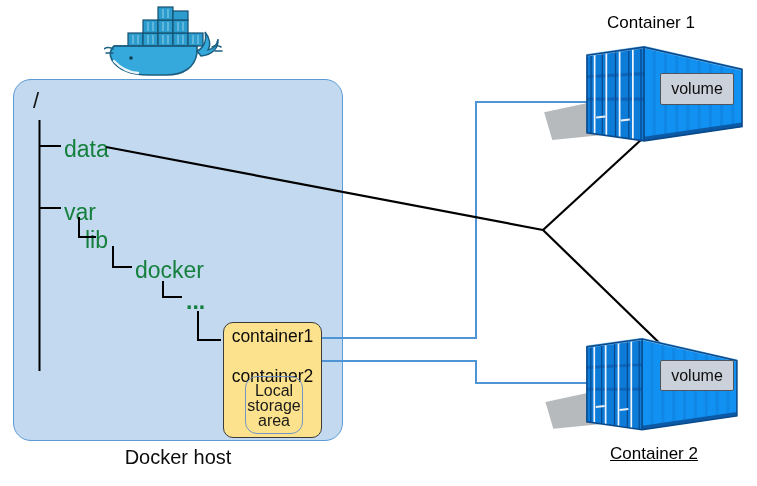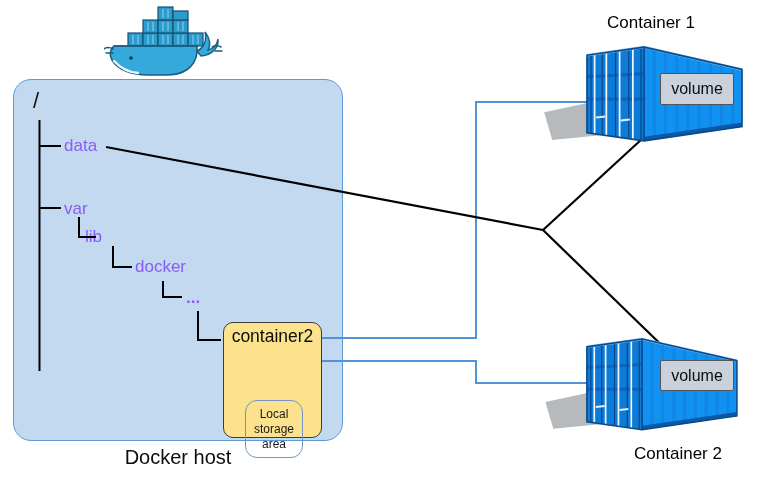--- a/index.html
+++ b/index.html
@@ -17,21 +17,21 @@
   
   .host-box {
     left: 13px; top: 79px;
     width: 330px; height: 362px;
     background: #C3D9EF;
     border: 1.5px solid #5B9BD5;
     border-radius: 18px;
   }
 
   
-  .tree-label { position: absolute; font-size: 17px; color: #8b5cf6; white-space: nowrap; }
+  .tree-label { position: absolute; font-size: 23px; color: #15803d; white-space: nowrap; }
   .root-label { position: absolute; left: 33px; top: 88px; font-size: 22px; }
   .lbl-data   { left: 64px;  top: 136px; }
   .lbl-var    { left: 64px;  top: 199px; }
   .lbl-lib    { left: 85px; top: 227px; }
   .lbl-docker { left: 135px; top: 257px; }
   .lbl-dots   { left: 186px; top: 288px; font-weight: bold; }
 
   
   .storage-box {
     left: 223px; top: 322px;
@@ -48,44 +48,43 @@
     color: #0d0d0d;
     margin-top: 16px;
   }
   .storage-box .dir-row:first-child { margin-top: 1px; }
   .local-storage {
     position: absolute;
     left: 21px; top: 53px;
     width: 58px; height: 58px;
     border: 1.5px solid #7295C5;
     border-radius: 12px;
-    font-size: 12px;
+    font-size: 16px;
     line-height: 15px;
     text-align: center;
     white-space: pre-line;
     display: flex; align-items: center; justify-content: center;
     color: #1a1a1a;
-    margin-top: 24px;
   }
 
   .host-label {
     left: 13px; top: 446px; width: 330px;
     text-align: center;
     font-size: 20px;
     color: #0d0d0d;
   }
 
   .container-title {
     width: 140px;
     text-align: center;
     font-size: 17px;
     color: #000000;
   }
   .title-1 { left: 581px; top: 13px; }
-  .title-2 { left: 608px; top: 444px; }
+  .title-2 { left: 584px; top: 444px; text-decoration: underline; }
 
   .volume-box {
     background: #CBD1DA;
     border: 1.5px solid #4F555B;
     border-radius: 2px;
     text-align: center;
     font-size: 16px;
     color: #0d0d0d;
     display: flex; align-items: center; justify-content: center;
     z-index: 5;
@@ -98,20 +97,21 @@
   .whale { left: 104px; top: 5px; z-index: 2; }
 </style>
 </head>
 <body>
 
 <div class="stage">
 
   <div class="abs host-box"></div>
 
   <div class="abs storage-box">
+    <div class="dir-row">container1</div>
     <div class="dir-row">container2</div>
     <div class="local-storage">Local
 storage
 area</div>
   </div>
 
   <div class="root-label">/</div>
   <div class="tree-label lbl-data">data</div>
   <div class="tree-label lbl-var">var</div>
   <div class="tree-label lbl-lib">lib</div>

